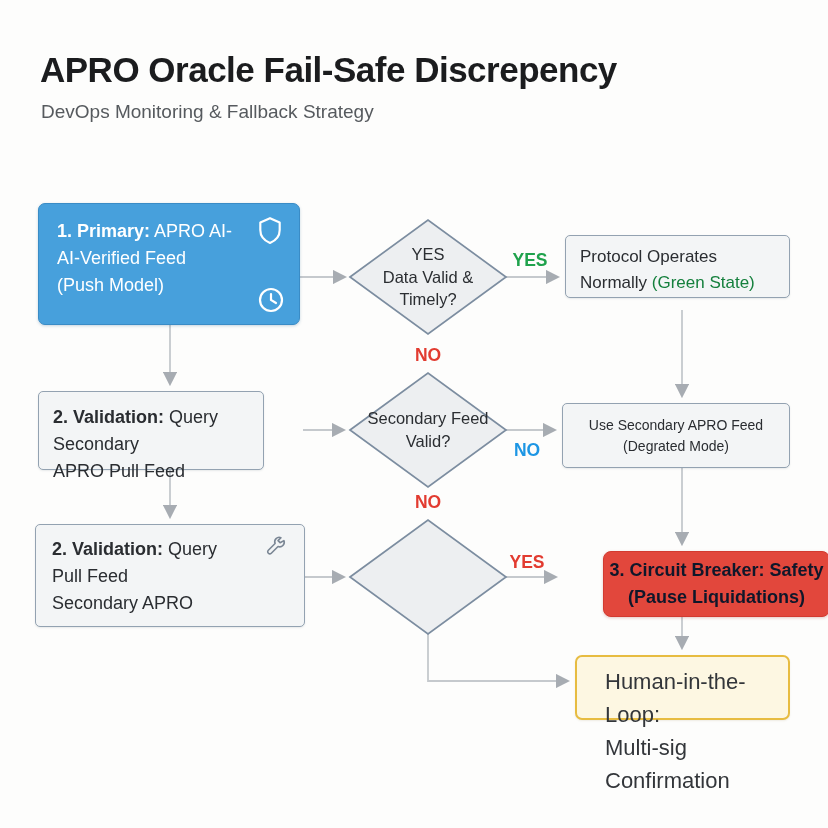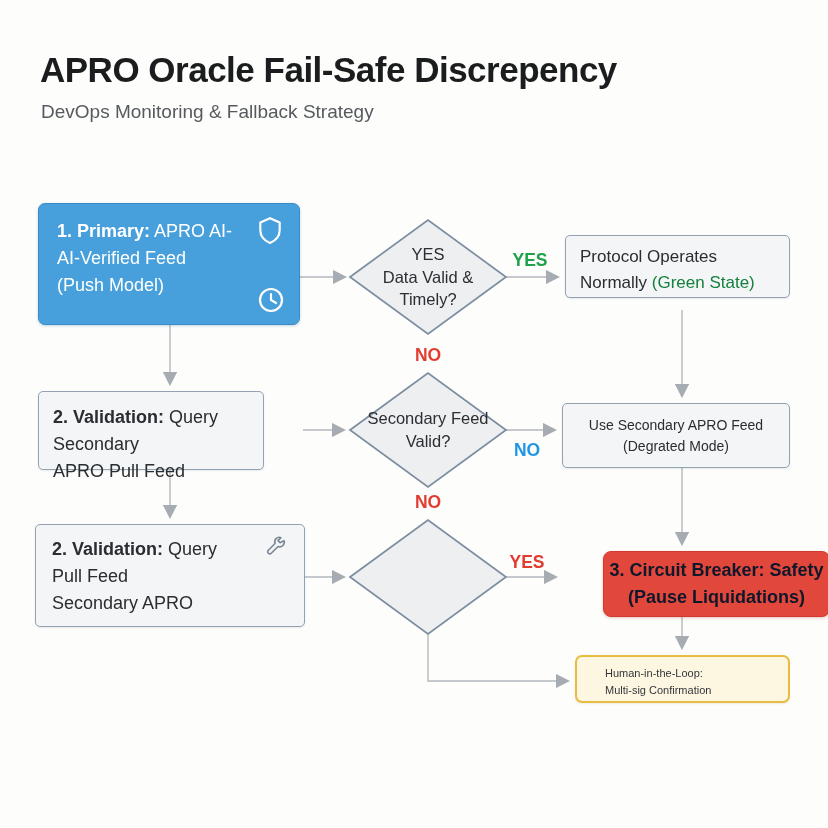--- a/index.html
+++ b/index.html
@@ -115,21 +115,21 @@
       <path d="M21 4 a5 5 0 0 1 -6.5 6.5 L7 18 a2.3 2.3 0 0 1 -3.3 -3.3 L11.2 7.2 A5 5 0 0 1 17.7 0.7 L14.5 4 L16.8 6.3 Z" fill="none" stroke="#7a8694" stroke-width="1.8" stroke-linejoin="round" transform="translate(1,2) scale(0.9)"></path>
     </svg>
   </div>
 
 
   <div class="abs node red-node center" style="left:563px;top:551px;width:227px;height:66px;font-weight:700;">
     <div>3. Circuit Breaker: Safety</div>
     <div>(Pause Liquidations)</div>
   </div>
 
-  <div class="abs node yellow-node" style="left:575px;top:655px;width:215px;height:48px;padding:8px 0 0 28px;font-size:11px;">
+  <div class="abs node yellow-node" style="left:575px;top:655px;width:215px;height:65px;padding:8px 0 0 28px;font-size:22px;">
     <div>Human-in-the-Loop:</div>
     <div>Multi-sig Confirmation</div>
   </div>
 
   <div class="abs edge-label lab-green" style="left:504px;top:250px;">YES</div>
   <div class="abs edge-label lab-red" style="left:402px;top:345px;">NO</div>
   <div class="abs edge-label lab-blue" style="left:501px;top:440px;">NO</div>
   <div class="abs edge-label lab-red" style="left:402px;top:492px;">NO</div>
   <div class="abs edge-label lab-red" style="left:501px;top:552px;">YES</div>
 

